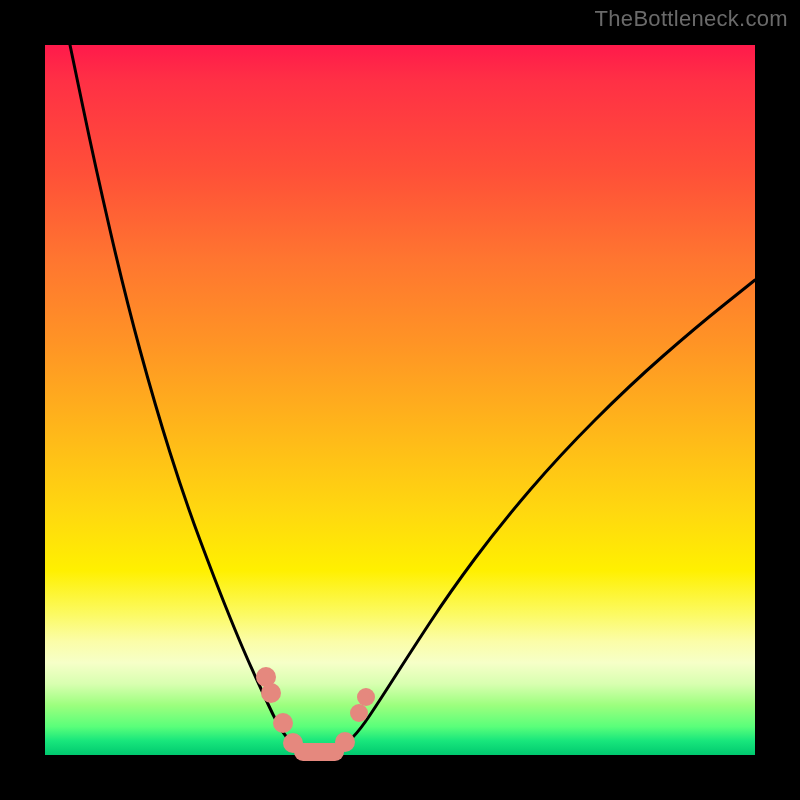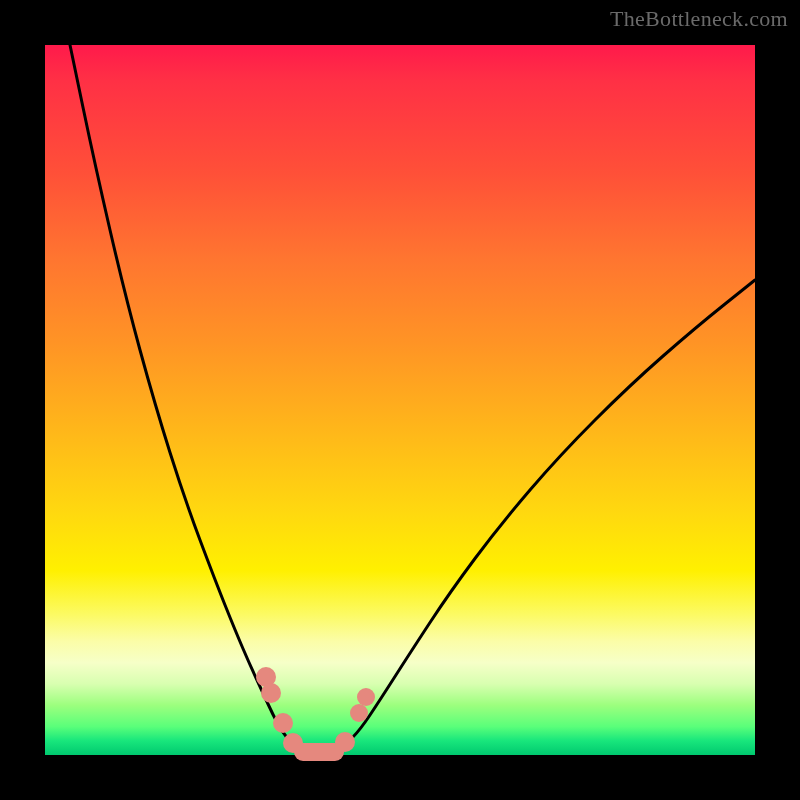--- a/index.html
+++ b/index.html
@@ -11,21 +11,20 @@
     font-family: Arial, Helvetica, sans-serif;
     overflow: hidden;
   }
   .frame {
     position: absolute;
     left: 0;
     top: 0;
     width: 800px;
     height: 800px;
     background: #000;
-    font-family: Liberation Serif, serif;
   }
   .plot-area {
     position: absolute;
     left: 45px;
     top: 45px;
     width: 710px;
     height: 710px;
     
     background: linear-gradient(
       to bottom,

